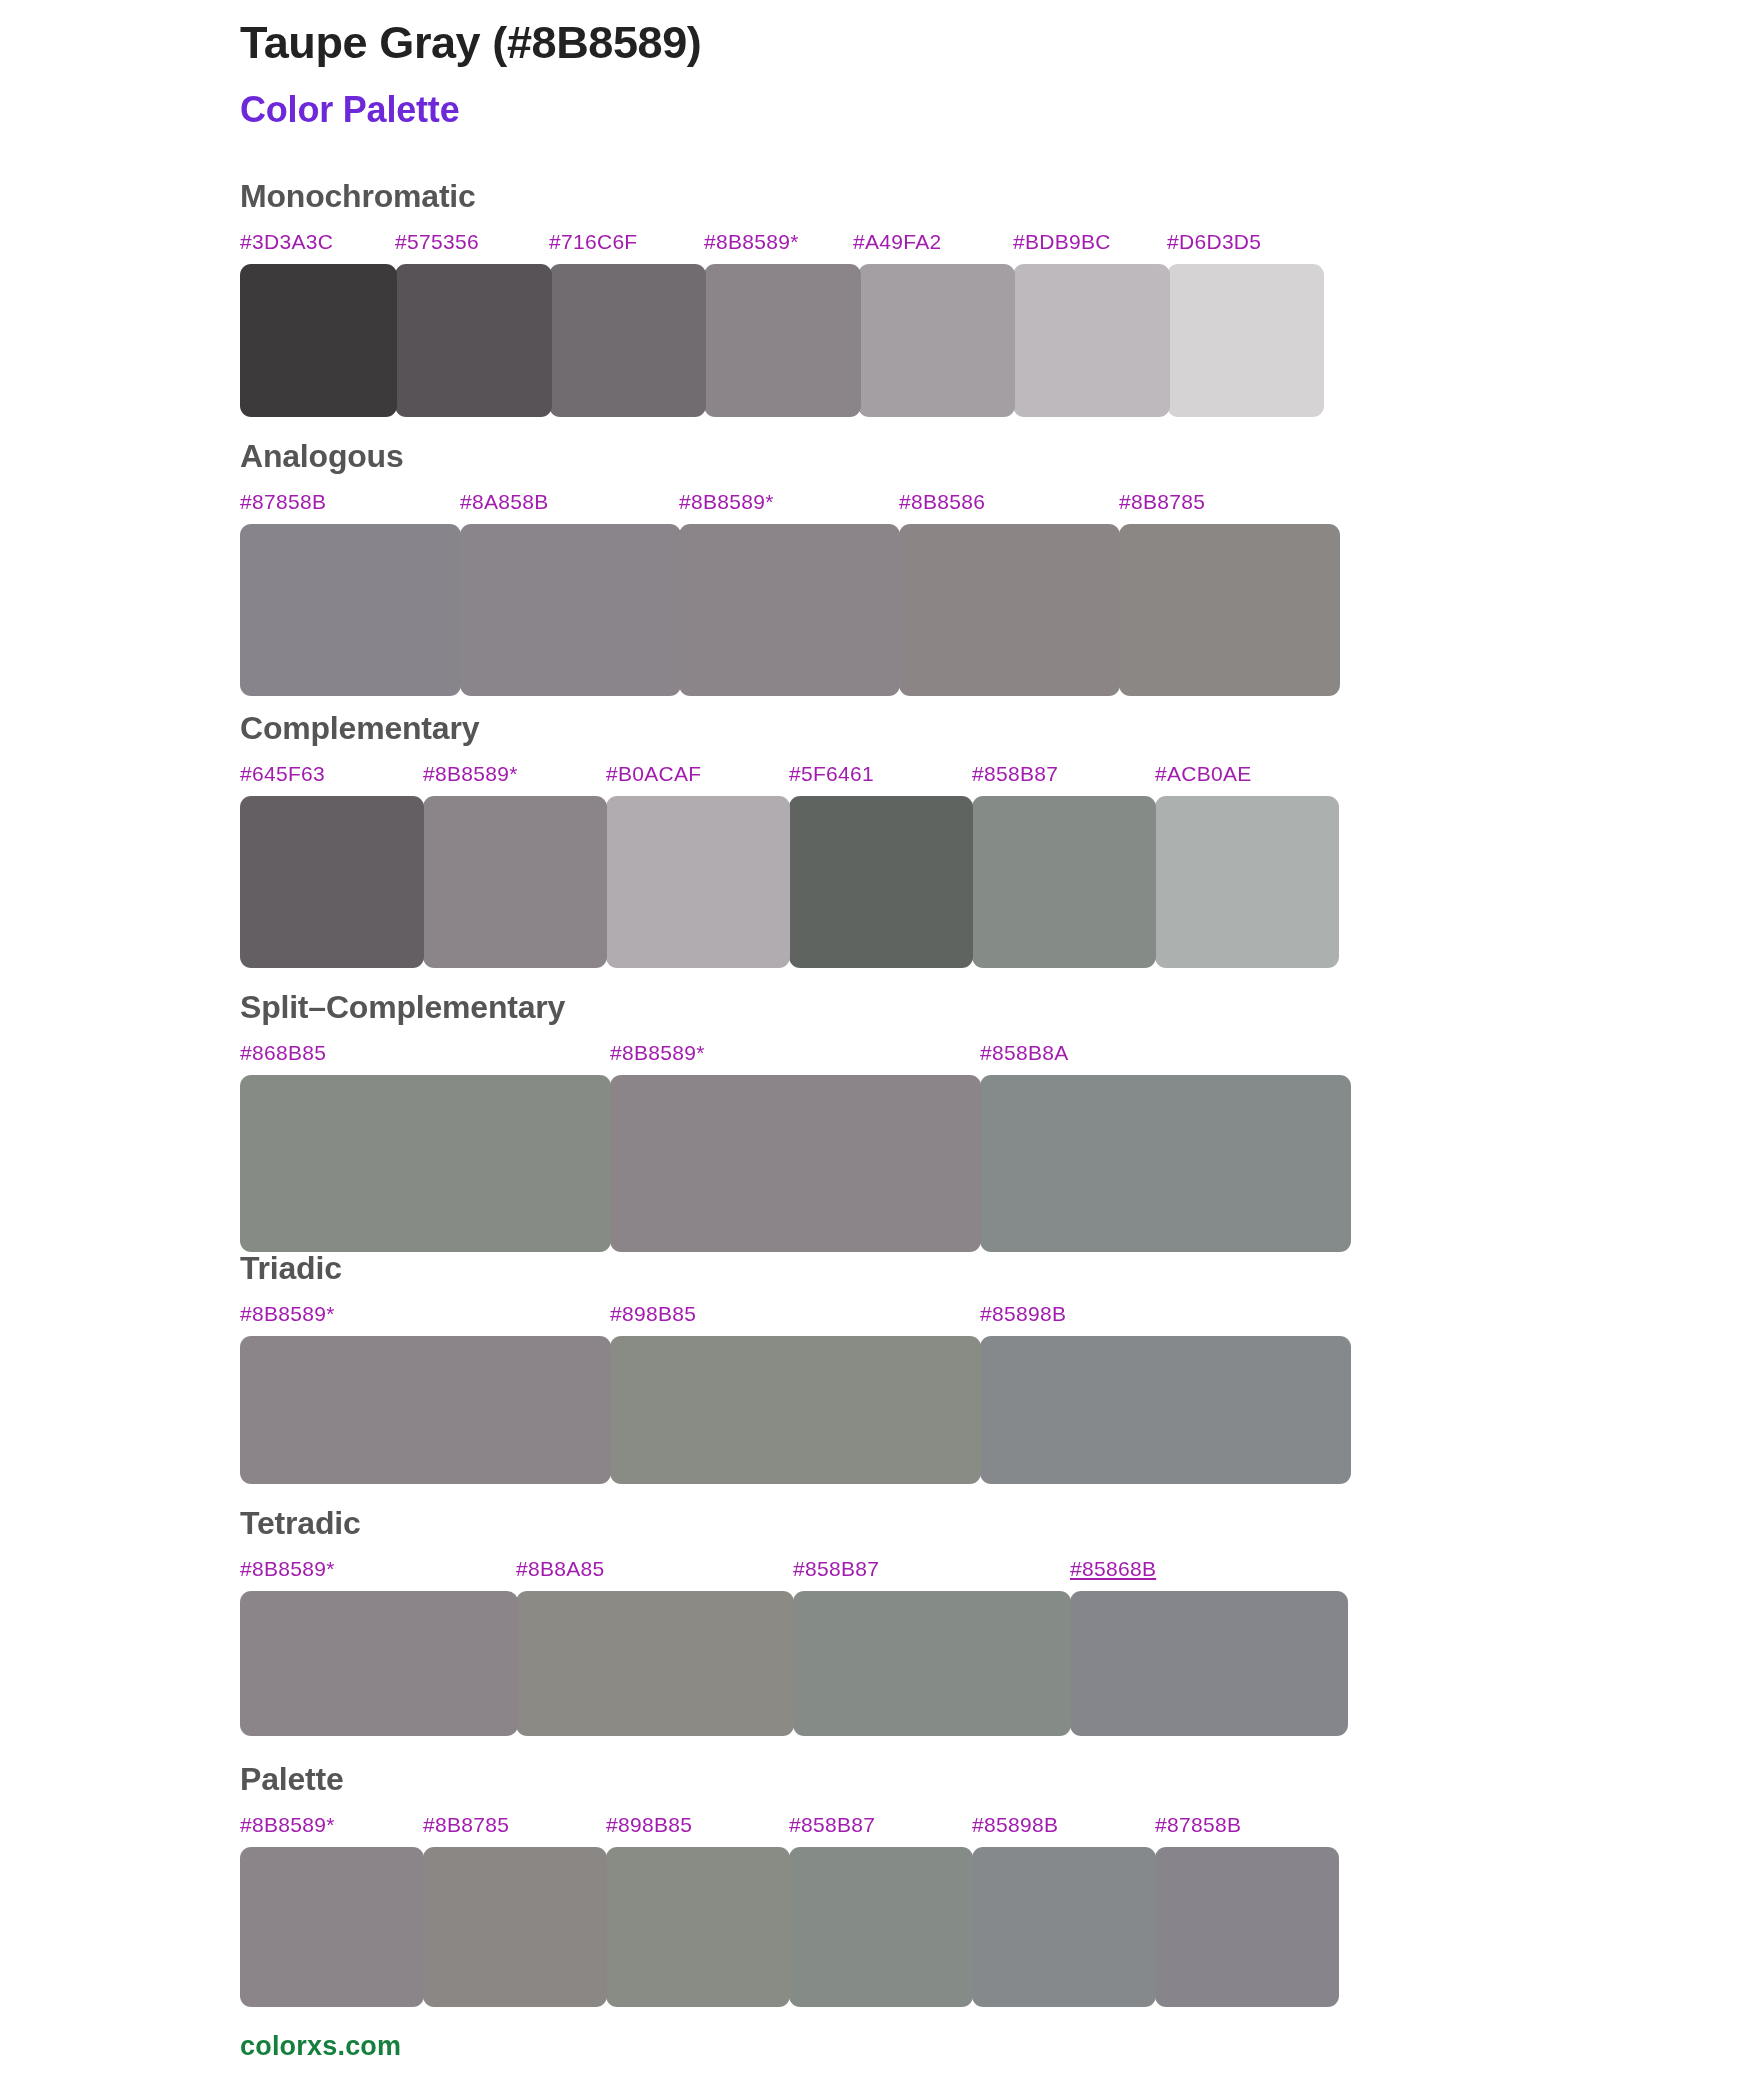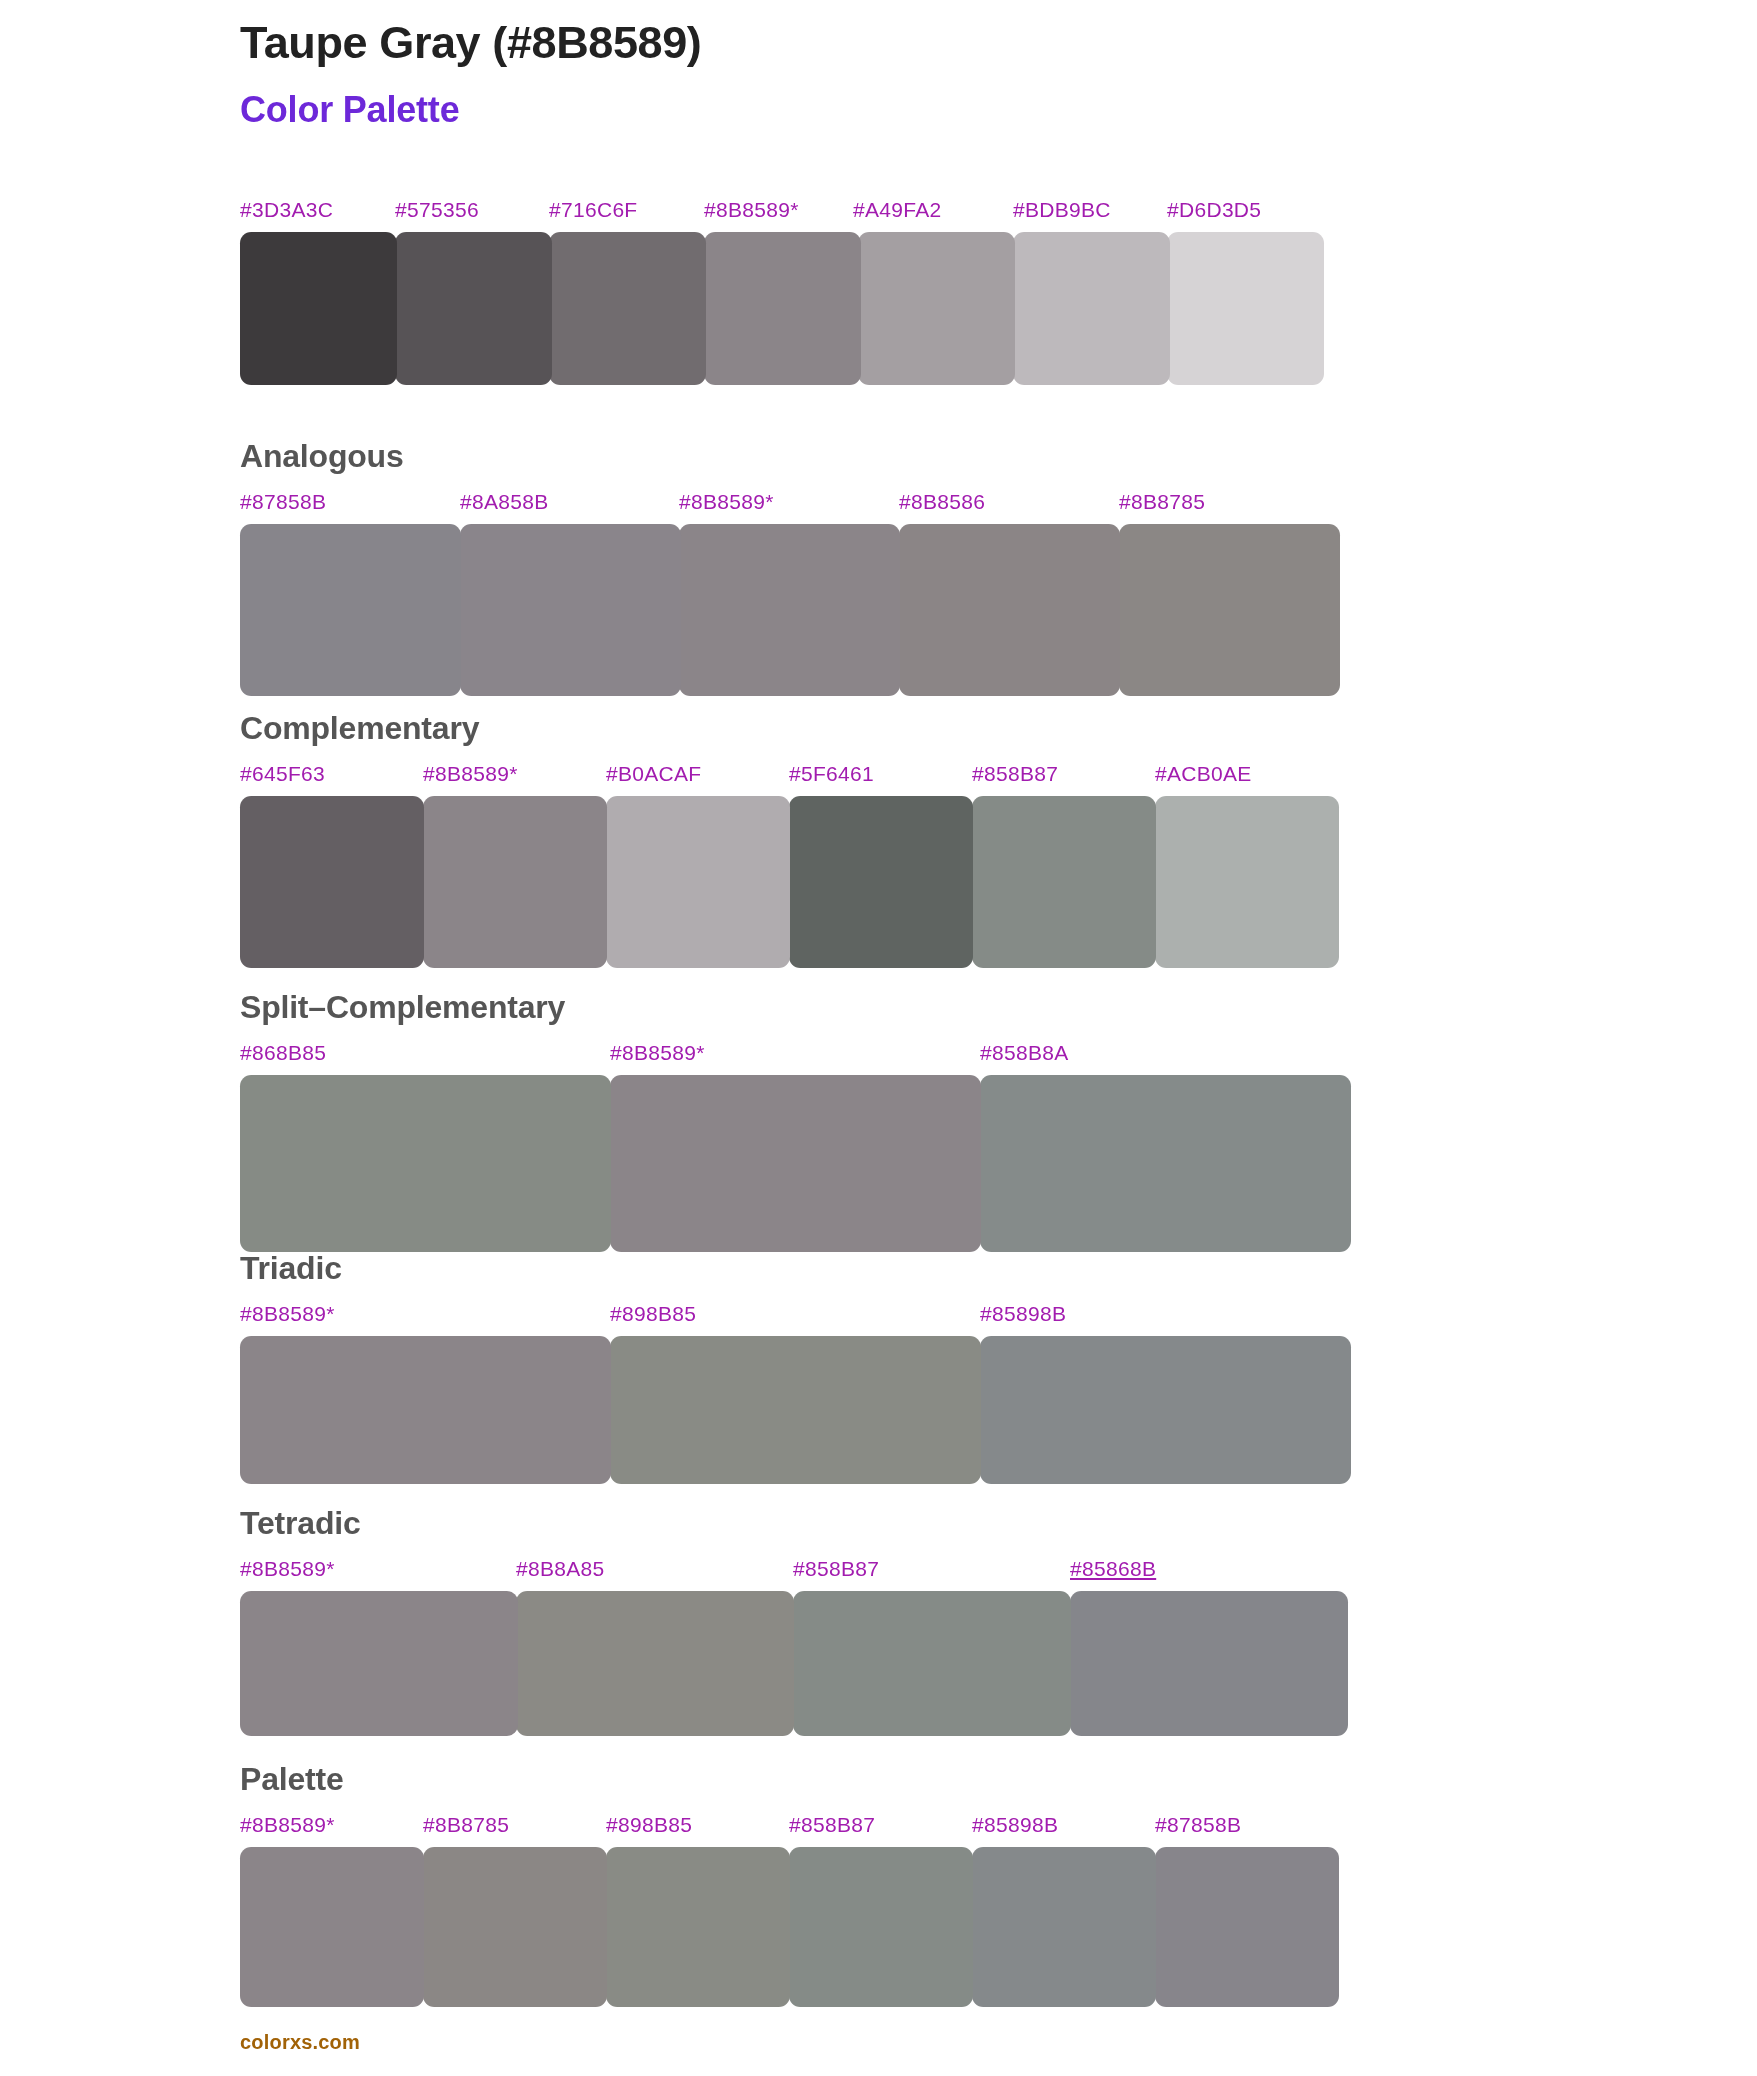--- a/index.html
+++ b/index.html
@@ -100,38 +100,39 @@
   .sec-split  .swatch-row { height: 177px; }
   .sec-tri    .swatch-row { height: 148px; }
   .sec-tetra  .swatch-row { height: 145px; }
   .sec-hex    .swatch-row { height: 160px; }
 
   
   .footer {
     position: absolute;
     left: 240px;
     top: 2031px;
-    font-size: 20px;
-    font-weight: bold;
-    color: #a16207;
+    font-size: 27px;
+    font-weight: bold;
+    color: #15803d;
     letter-spacing: 0.2px;
   }
 </style>
 </head>
 <body>
 
 <div class="page">
 
   <div class="header">
     <h1 class="page-title">Taupe Gray (#8B8589)</h1>
     <h2 class="page-subtitle">Color Palette</h2>
   </div>
 
   <div class="sections" id="sections-root">
       <div class="section sec-mono" style="position: absolute; left: 0px; top: 0px; width: 1757px;">
+        <div class="section-heading">Monochromatic</div>
         <div class="labels">
           <span class="hex-label" style="left: 0px;">#3D3A3C</span>
           <span class="hex-label" style="left: 155px;">#575356</span>
           <span class="hex-label" style="left: 309px;">#716C6F</span>
           <span class="hex-label" style="left: 464px;">#8B8589*</span>
           <span class="hex-label" style="left: 602px; margin-left: 11px;">#A49FA2</span>
           <span class="hex-label" style="left: 773px;">#BDB9BC</span>
           <span class="hex-label" style="left: 927px;">#D6D3D5</span>
         </div>
         <div class="swatch-row" style="width: 1082px;">

